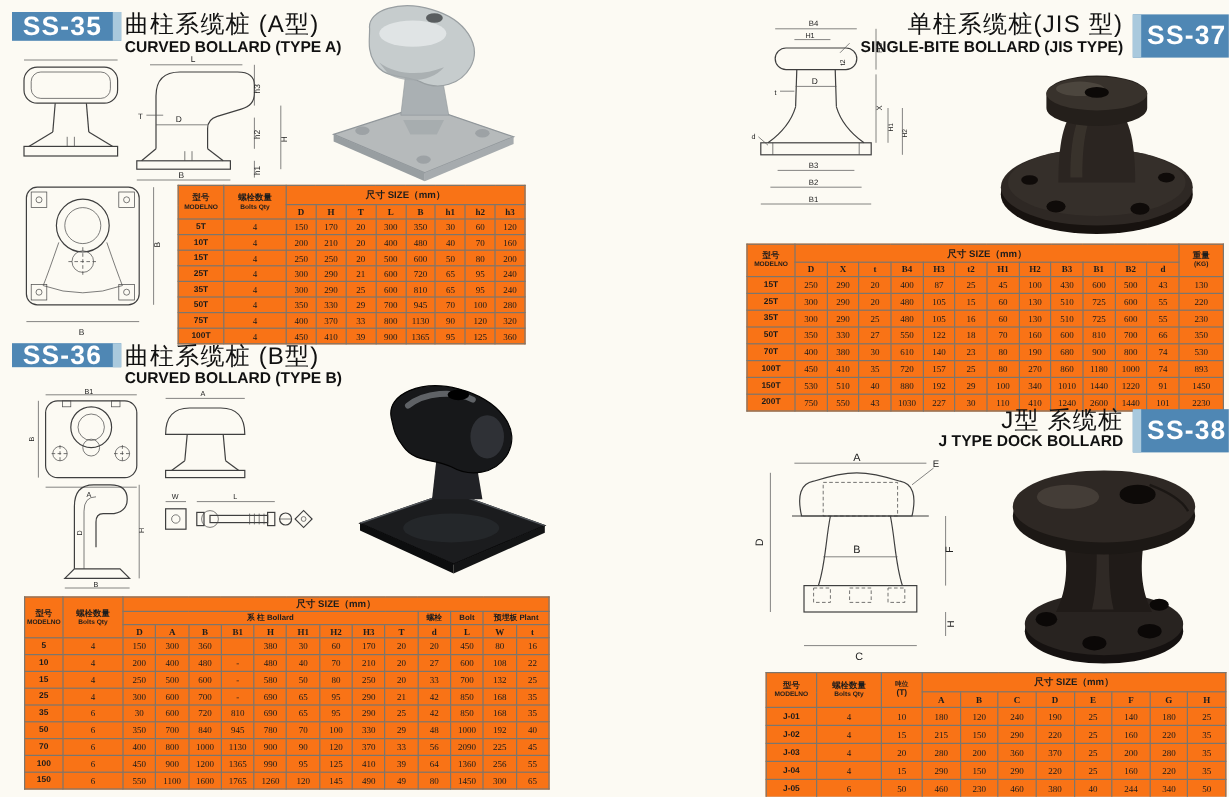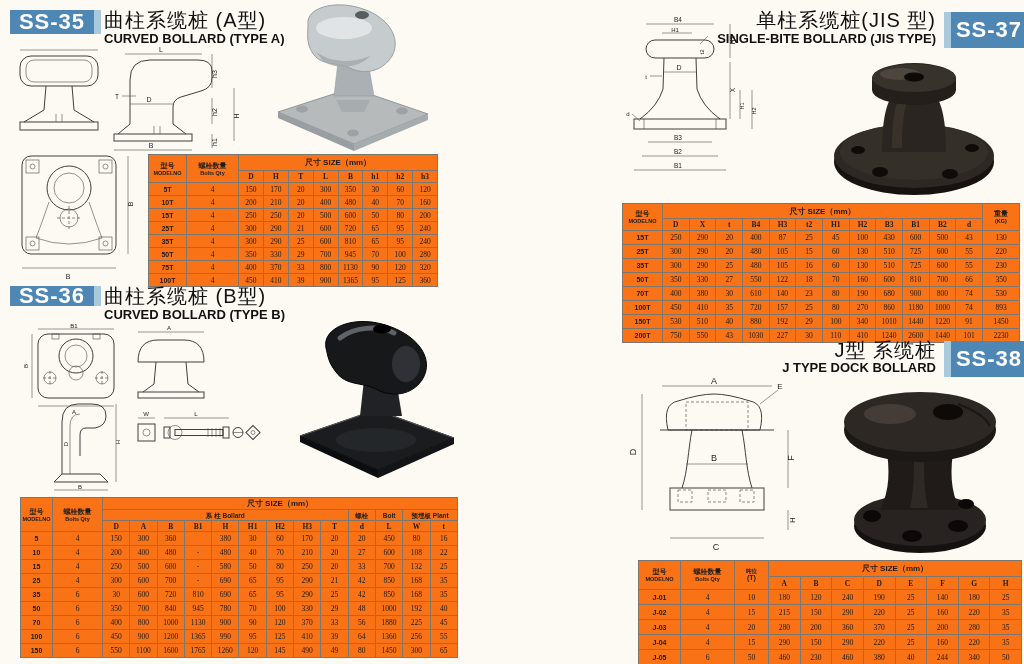--- a/index.html
+++ b/index.html
@@ -471,21 +471,21 @@
         <td>400</td>
         <td>800</td>
         <td>1000</td>
         <td>1130</td>
         <td>900</td>
         <td>90</td>
         <td>120</td>
         <td>370</td>
         <td>33</td>
         <td>56</td>
-        <td>1880</td>
+        <td>2090</td>
         <td>225</td>
         <td>45</td>
       </tr>
       <tr>
         <td class="modelcell">100</td>
         <td>6</td>
         <td>450</td>
         <td>900</td>
         <td>1200</td>
         <td>1365</td>

